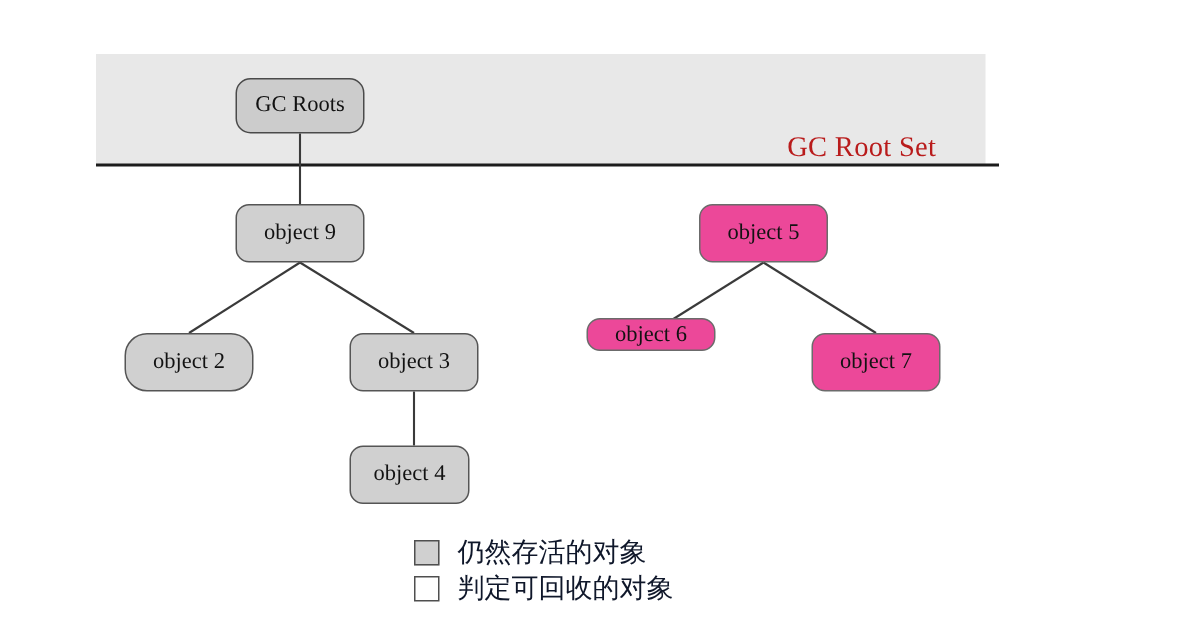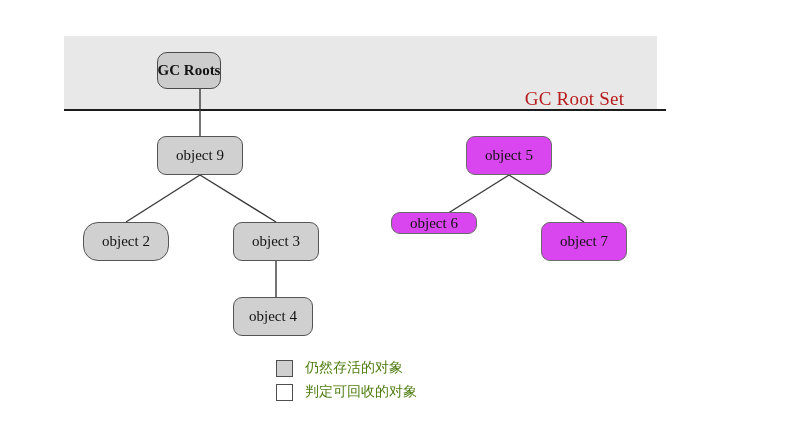--- a/index.html
+++ b/index.html
@@ -65,21 +65,21 @@
     font-size: 15px;
     color: #121212;
     white-space: nowrap;
     z-index: 3;
   }
   .node.alive {
     background: #d0d0d0;
     border-color: #555555;
   }
   .node.dead {
-    background: #d946ef;
+    background: #ec4899;
     border-color: #6b6b6b;
   }
   .node.root {
     background: #cccccc;
     border-color: #4a4a4a;
     border-radius: 10px;
   }
   
   .legend {
     position: absolute;
@@ -96,22 +96,22 @@
     width: 17px;
     height: 17px;
     border: 1px solid #4f4f4f;
     flex: 0 0 auto;
   }
   .legend-swatch.alive { background: #d0d0d0; }
   .legend-swatch.dead  { background: #ffffff; }
   .legend-label {
     margin-left: 12px;
     font-family: Liberation Sans, sans-serif;
-    font-size: 14px;
-    color: #4d7c0f;
+    font-size: 18px;
+    color: #0f172a;
     white-space: nowrap;
   }
 </style>
 </head>
 <body>
 
 <div id="canvas">
 
   <div class="root-band"></div>
   <div class="root-band-rule"></div>
@@ -122,21 +122,21 @@
         <line x1="200" y1="89" x2="200" y2="136"></line>
         <line x1="200" y1="175" x2="126" y2="222"></line>
         <line x1="200" y1="175" x2="276" y2="222"></line>
         <line x1="276" y1="261" x2="276" y2="297"></line>
         <line x1="509" y1="175" x2="434" y2="222"></line>
         <line x1="509" y1="175" x2="584" y2="222"></line>
       </g>
   </svg>
 
   <div id="node-layer">
-      <div class="node root" style="left: 157px; top: 52px; width: 64px; height: 37px; font-weight: bold;">
+      <div class="node root" style="left: 157px; top: 52px; width: 86px; height: 37px;">
         <span>GC Roots</span>
       </div>
       <div class="node alive" style="left: 157px; top: 136px; width: 86px; height: 39px;">
         <span>object 9</span>
       </div>
       <div class="node alive" style="left: 83px; top: 222px; width: 86px; height: 39px; border-radius: 15px;">
         <span>object 2</span>
       </div>
       <div class="node alive" style="left: 233px; top: 222px; width: 86px; height: 39px;">
         <span>object 3</span>

